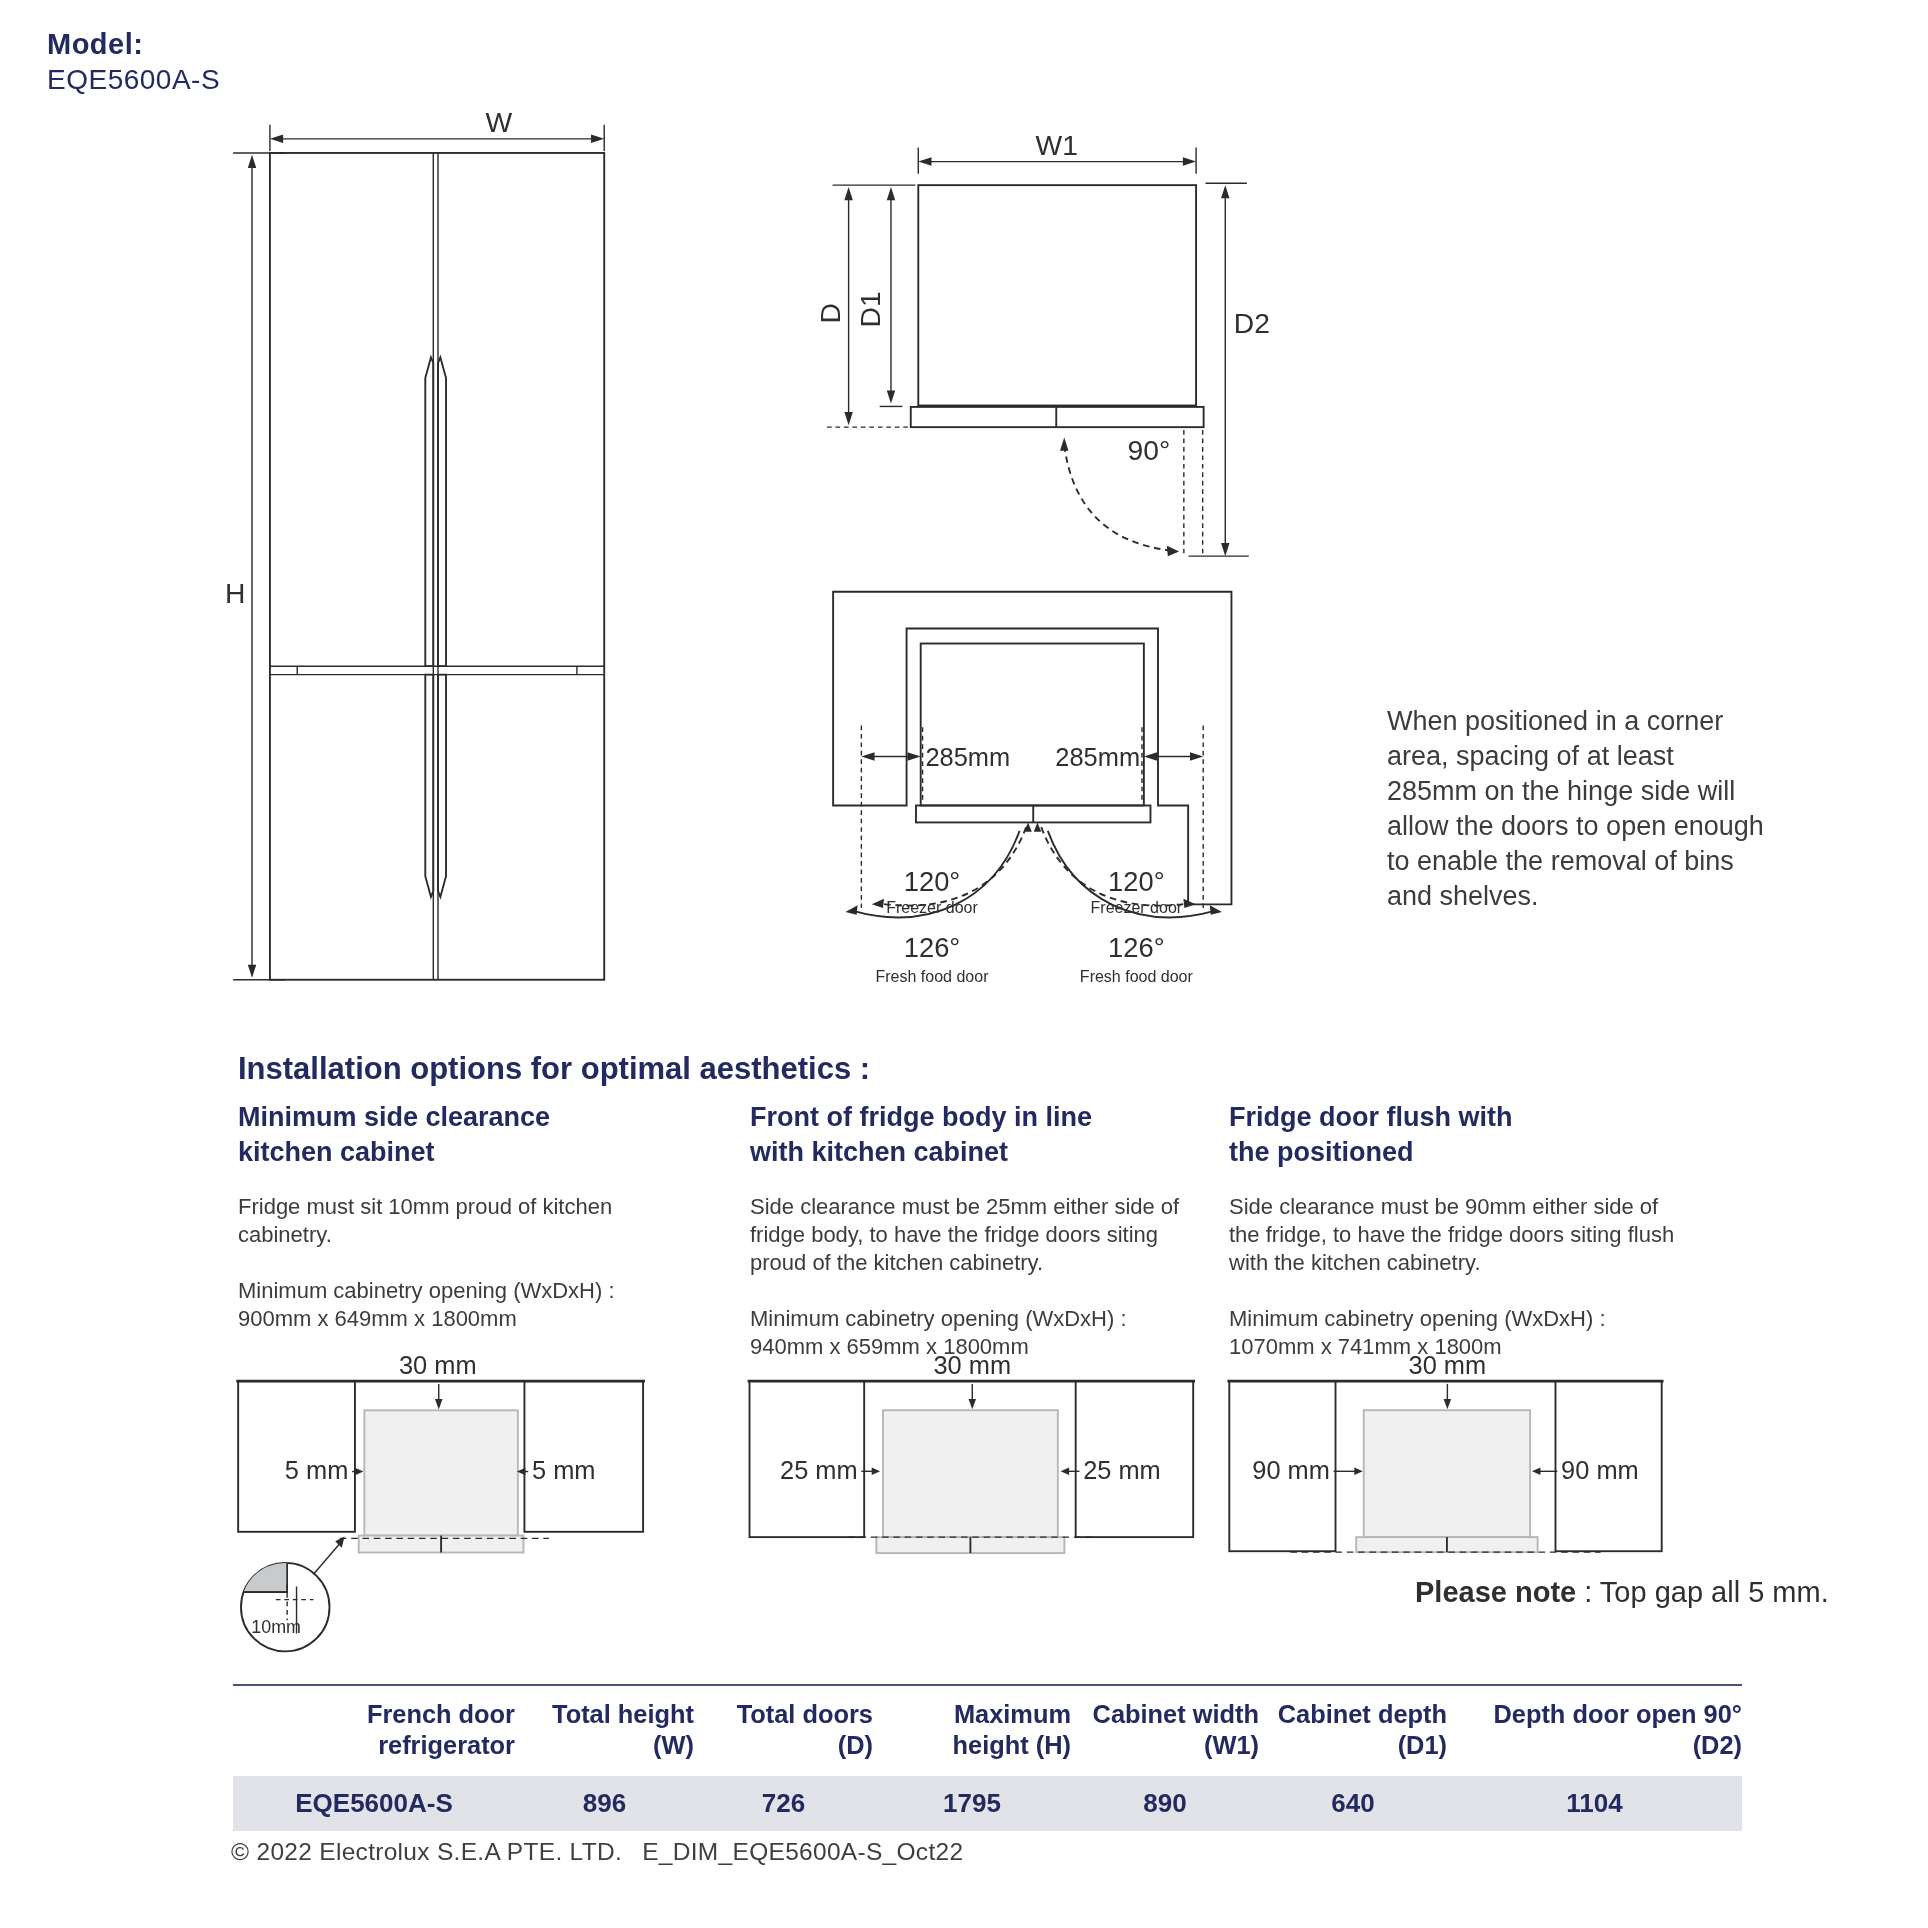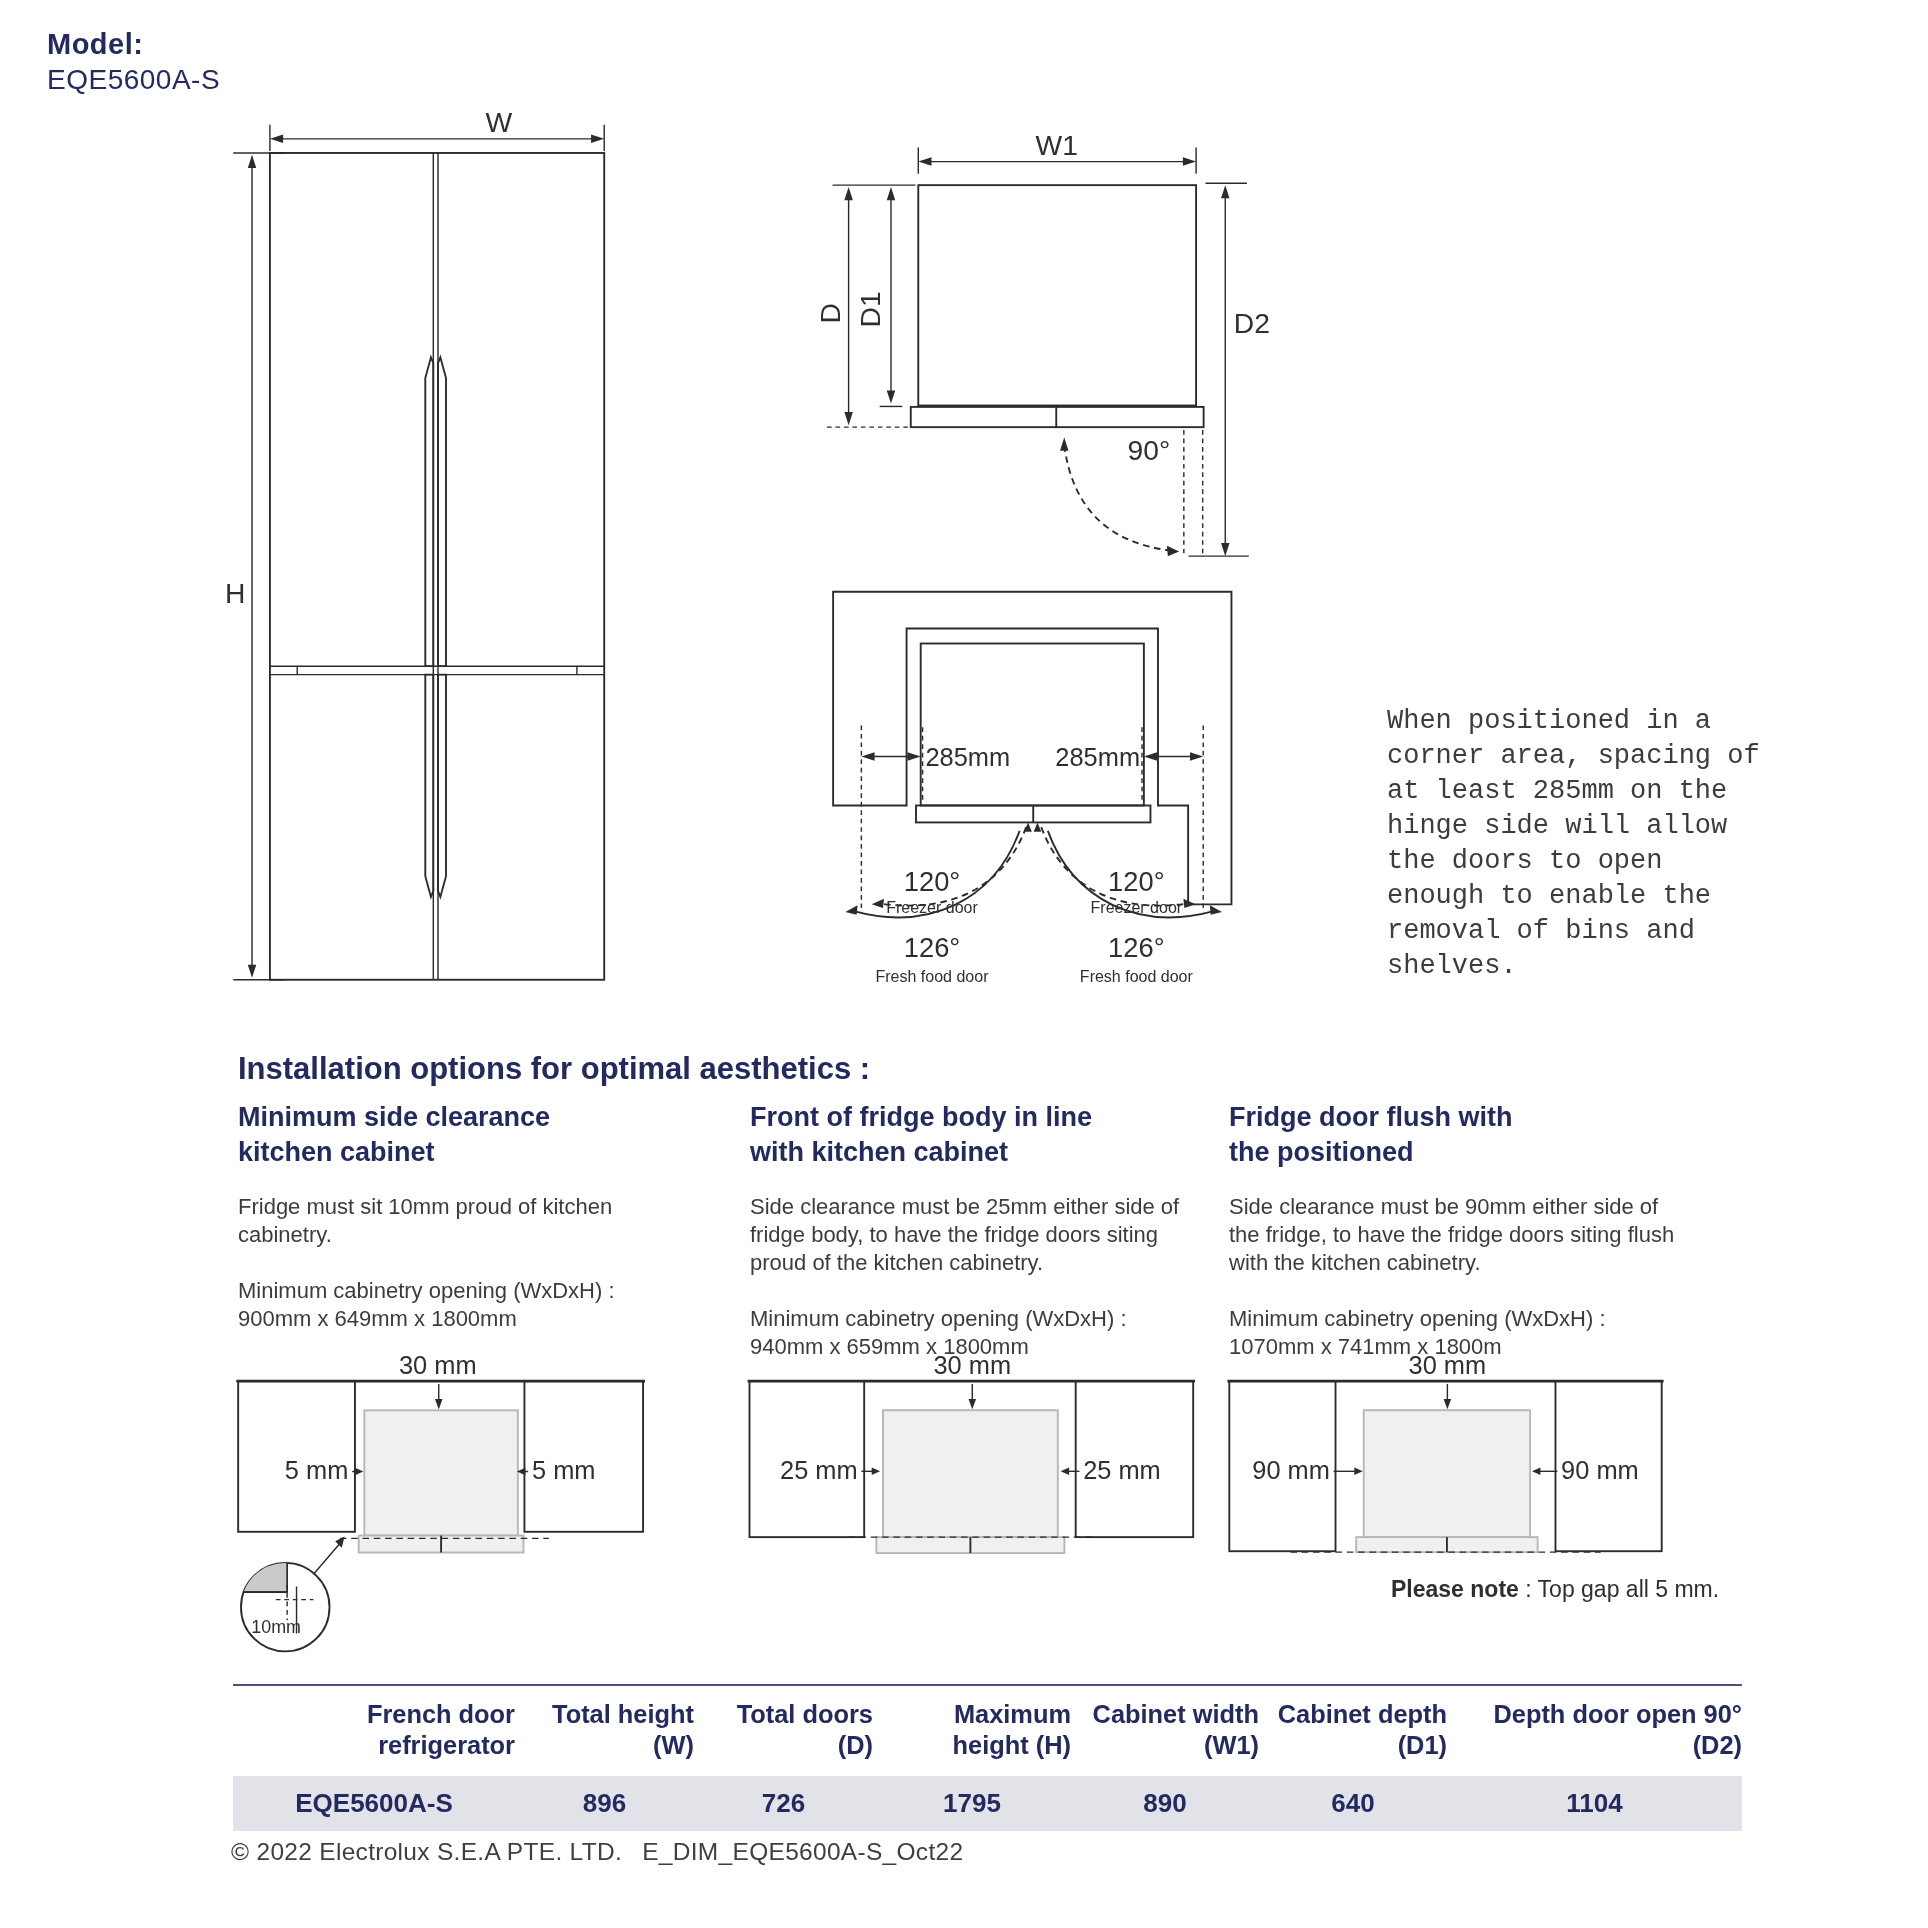--- a/index.html
+++ b/index.html
@@ -9,21 +9,21 @@
 
   
   .navy{color:#232a60;}
   .model-label{font-size:29px;font-weight:bold;letter-spacing:0.5px;}
   .model-value{font-size:28px;margin-top:2.8px;letter-spacing:0.5px;}
   .side-note{font-size:27px;line-height:35px;color:#3c3c3c;}
   .section-heading{font-size:31px;font-weight:bold;}
   .col-title{font-size:27px;line-height:35px;font-weight:bold;color:#232a60;}
   .col-body{font-size:22px;line-height:28px;color:#3c3c3c;margin-top:22.6px;}
   .col-opening{font-size:22px;line-height:28px;color:#3c3c3c;margin-top:28px;}
-  .please-note{font-size:23px;color:#2f2f2f;}
+  .please-note{font-size:29px;color:#2f2f2f;margin-left:24px;}
   .please-note b{color:#2f2f2f;}
   .footer-text{font-size:24.5px;color:#3f3f3f;letter-spacing:0.3px;text-align:center;}
 
   
   .spec-table{width:1509px;border-top:2.8px solid #4b5277;}
   .thead{display:flex;margin-top:13px;}
   .th{color:#232a60;font-weight:bold;font-size:25.4px;line-height:31px;text-align:right;}
   .tband{display:flex;margin-top:15px;height:55px;background:#e2e3e9;align-items:center;}
   .td{color:#232a60;font-weight:bold;font-size:26px;text-align:center;}
   .w0{width:282px}.w1{width:179px}.w2{width:179px}.w3{width:198px}.w4{width:188px}.w5{width:188px}.w6{width:295px}
@@ -170,21 +170,21 @@
       <text class="small" x="120" y="349" text-anchor="middle">Freezer door</text>
       <text x="120" y="396" text-anchor="middle">126°</text>
       <text class="small" x="120" y="422" text-anchor="middle">Fresh food door</text>
       <text x="337" y="326" text-anchor="middle">120°</text>
       <text class="small" x="337" y="349" text-anchor="middle">Freezer door</text>
       <text x="337" y="396" text-anchor="middle">126°</text>
       <text class="small" x="337" y="422" text-anchor="middle">Fresh food door</text>
     </g>
   </svg>
 
-  <div class="abs side-note" style="left:1387px;top:704px;width:377px;font-family:Liberation Mono, monospace;">When positioned in a corner area, spacing of at least 285mm on the hinge side will allow the doors to open enough to enable the removal of bins and shelves.</div>
+  <div class="abs side-note" style="left:1387px;top:704px;width:377px;">When positioned in a corner area, spacing of at least 285mm on the hinge side will allow the doors to open enough to enable the removal of bins and shelves.</div>
 
   <div class="abs section-heading navy" style="left:238px;top:1051px;">Installation options for optimal aesthetics :</div>
 
   <div class="abs" style="left:238px;top:1100px;width:443px;">
     <div class="col-title">
       <span style="display:block">Minimum side clearance</span>
       <span style="display:block">kitchen cabinet</span>
     </div>
     <div class="col-body">Fridge must sit 10mm proud of kitchen cabinetry.</div>
     <div class="col-opening">

